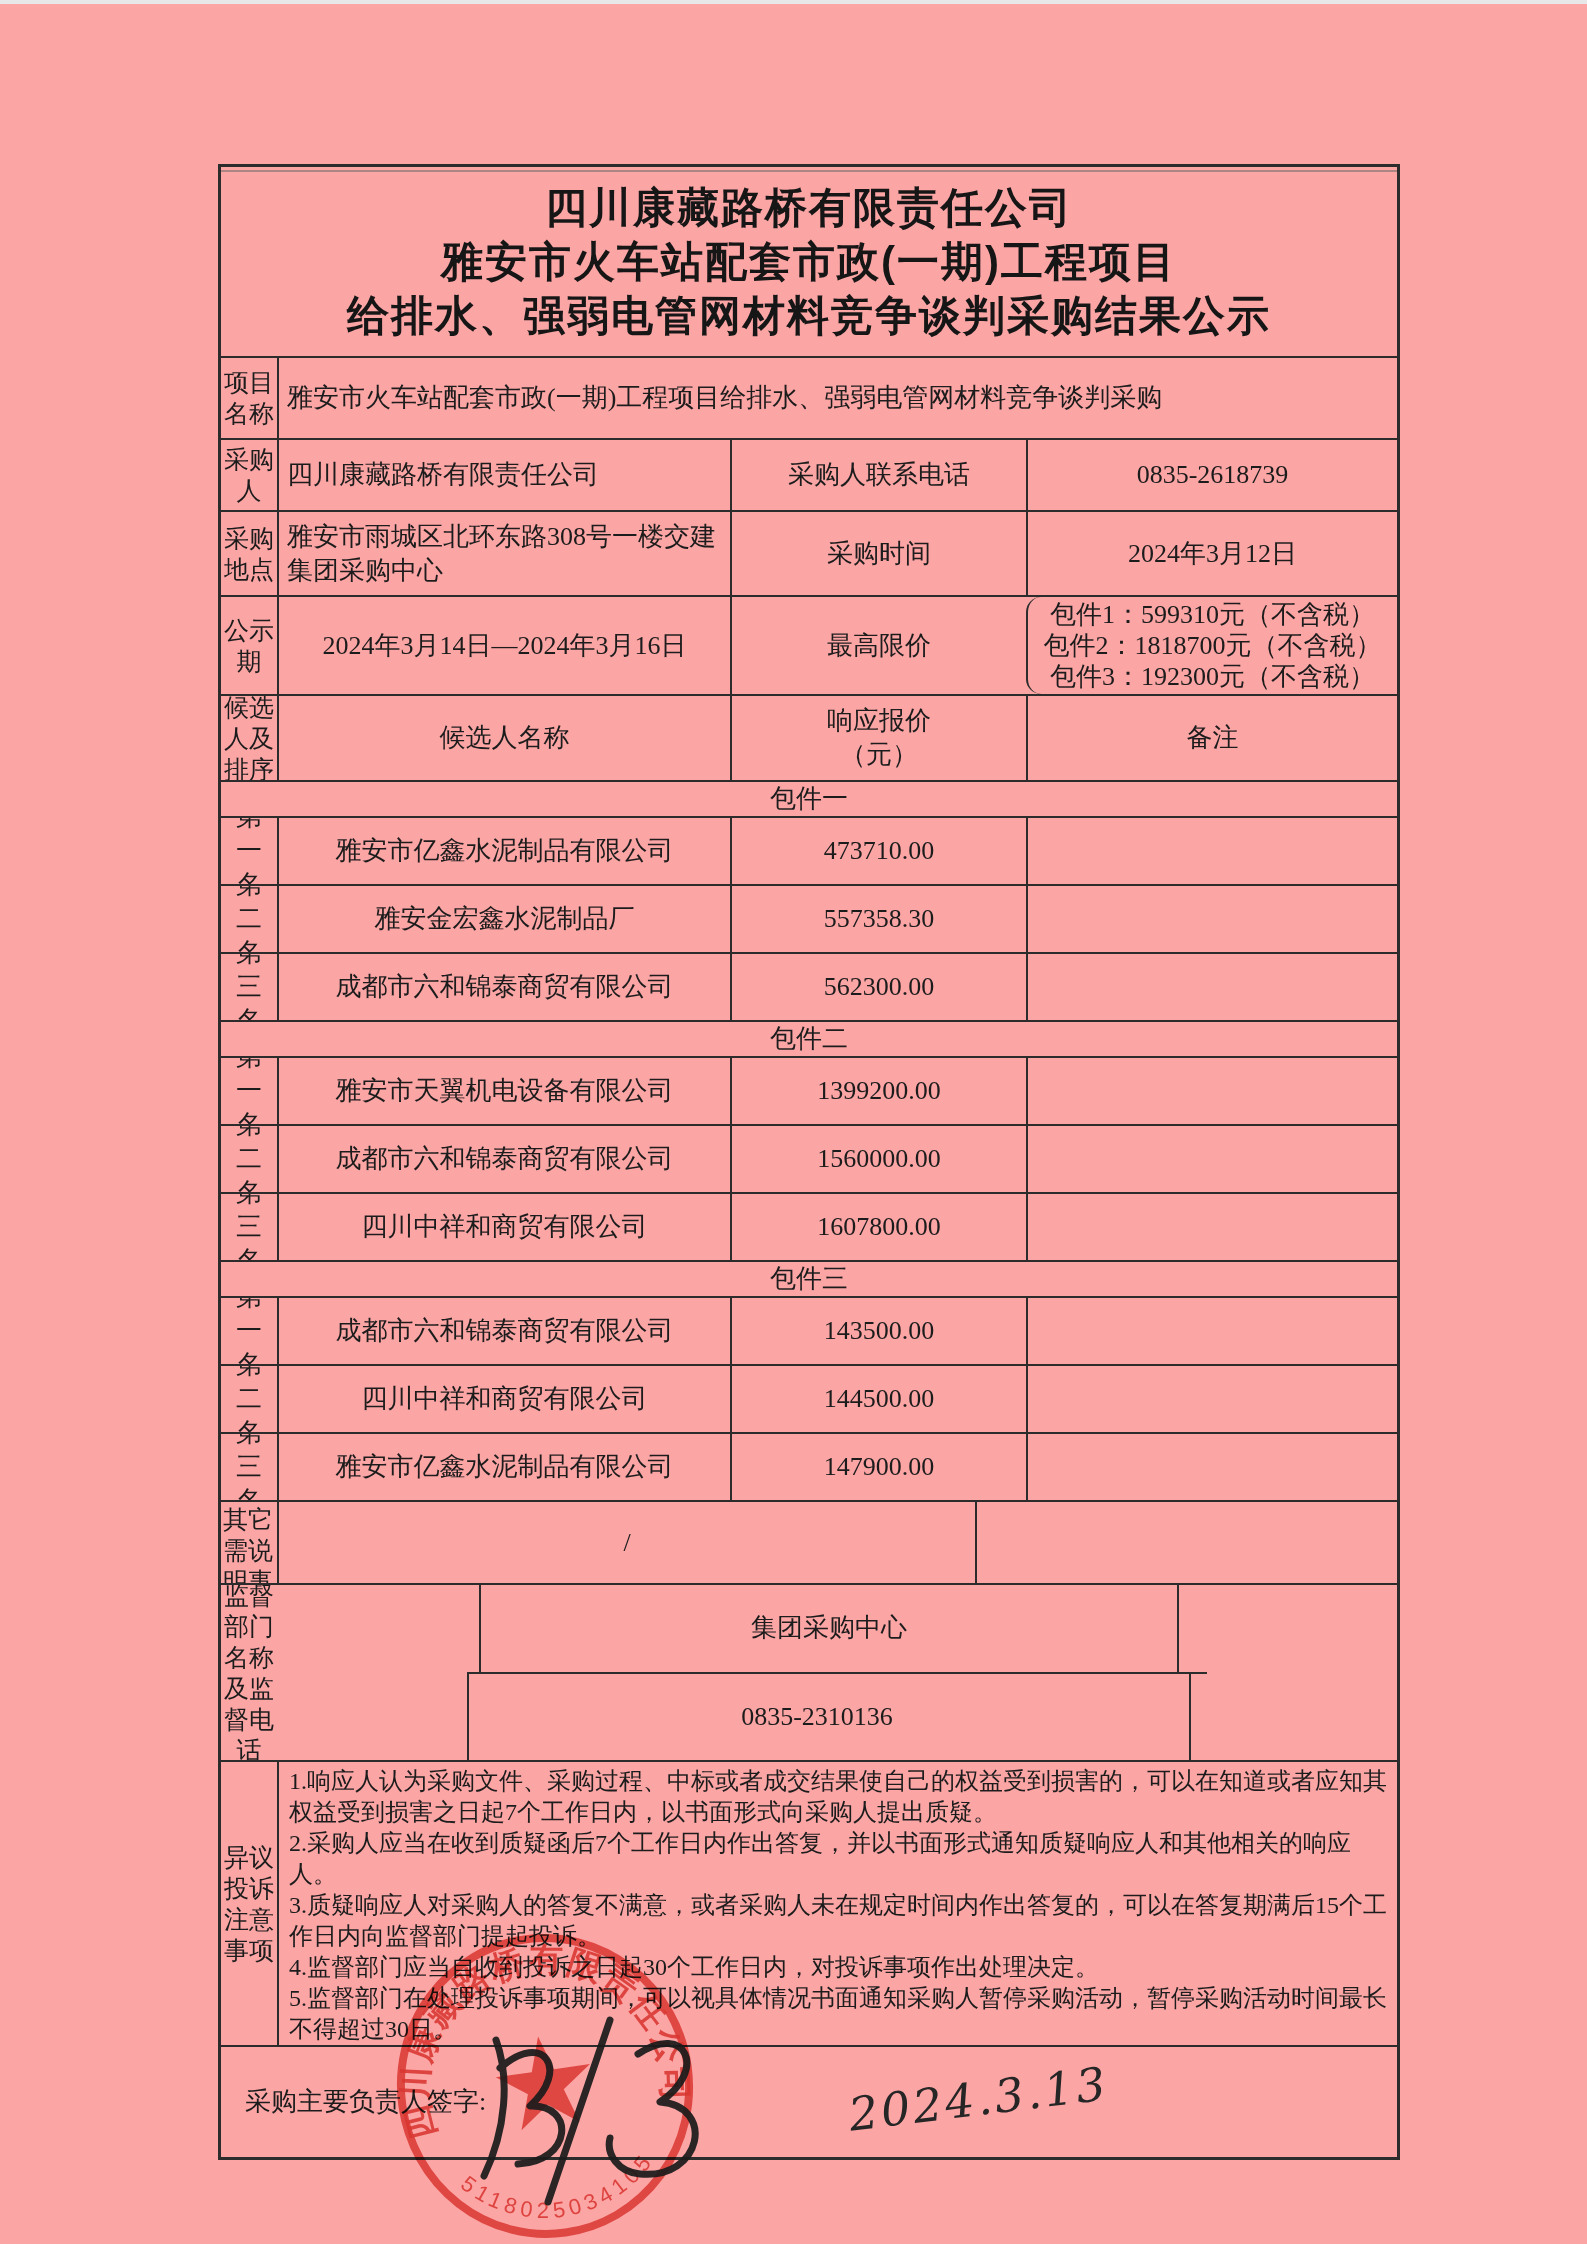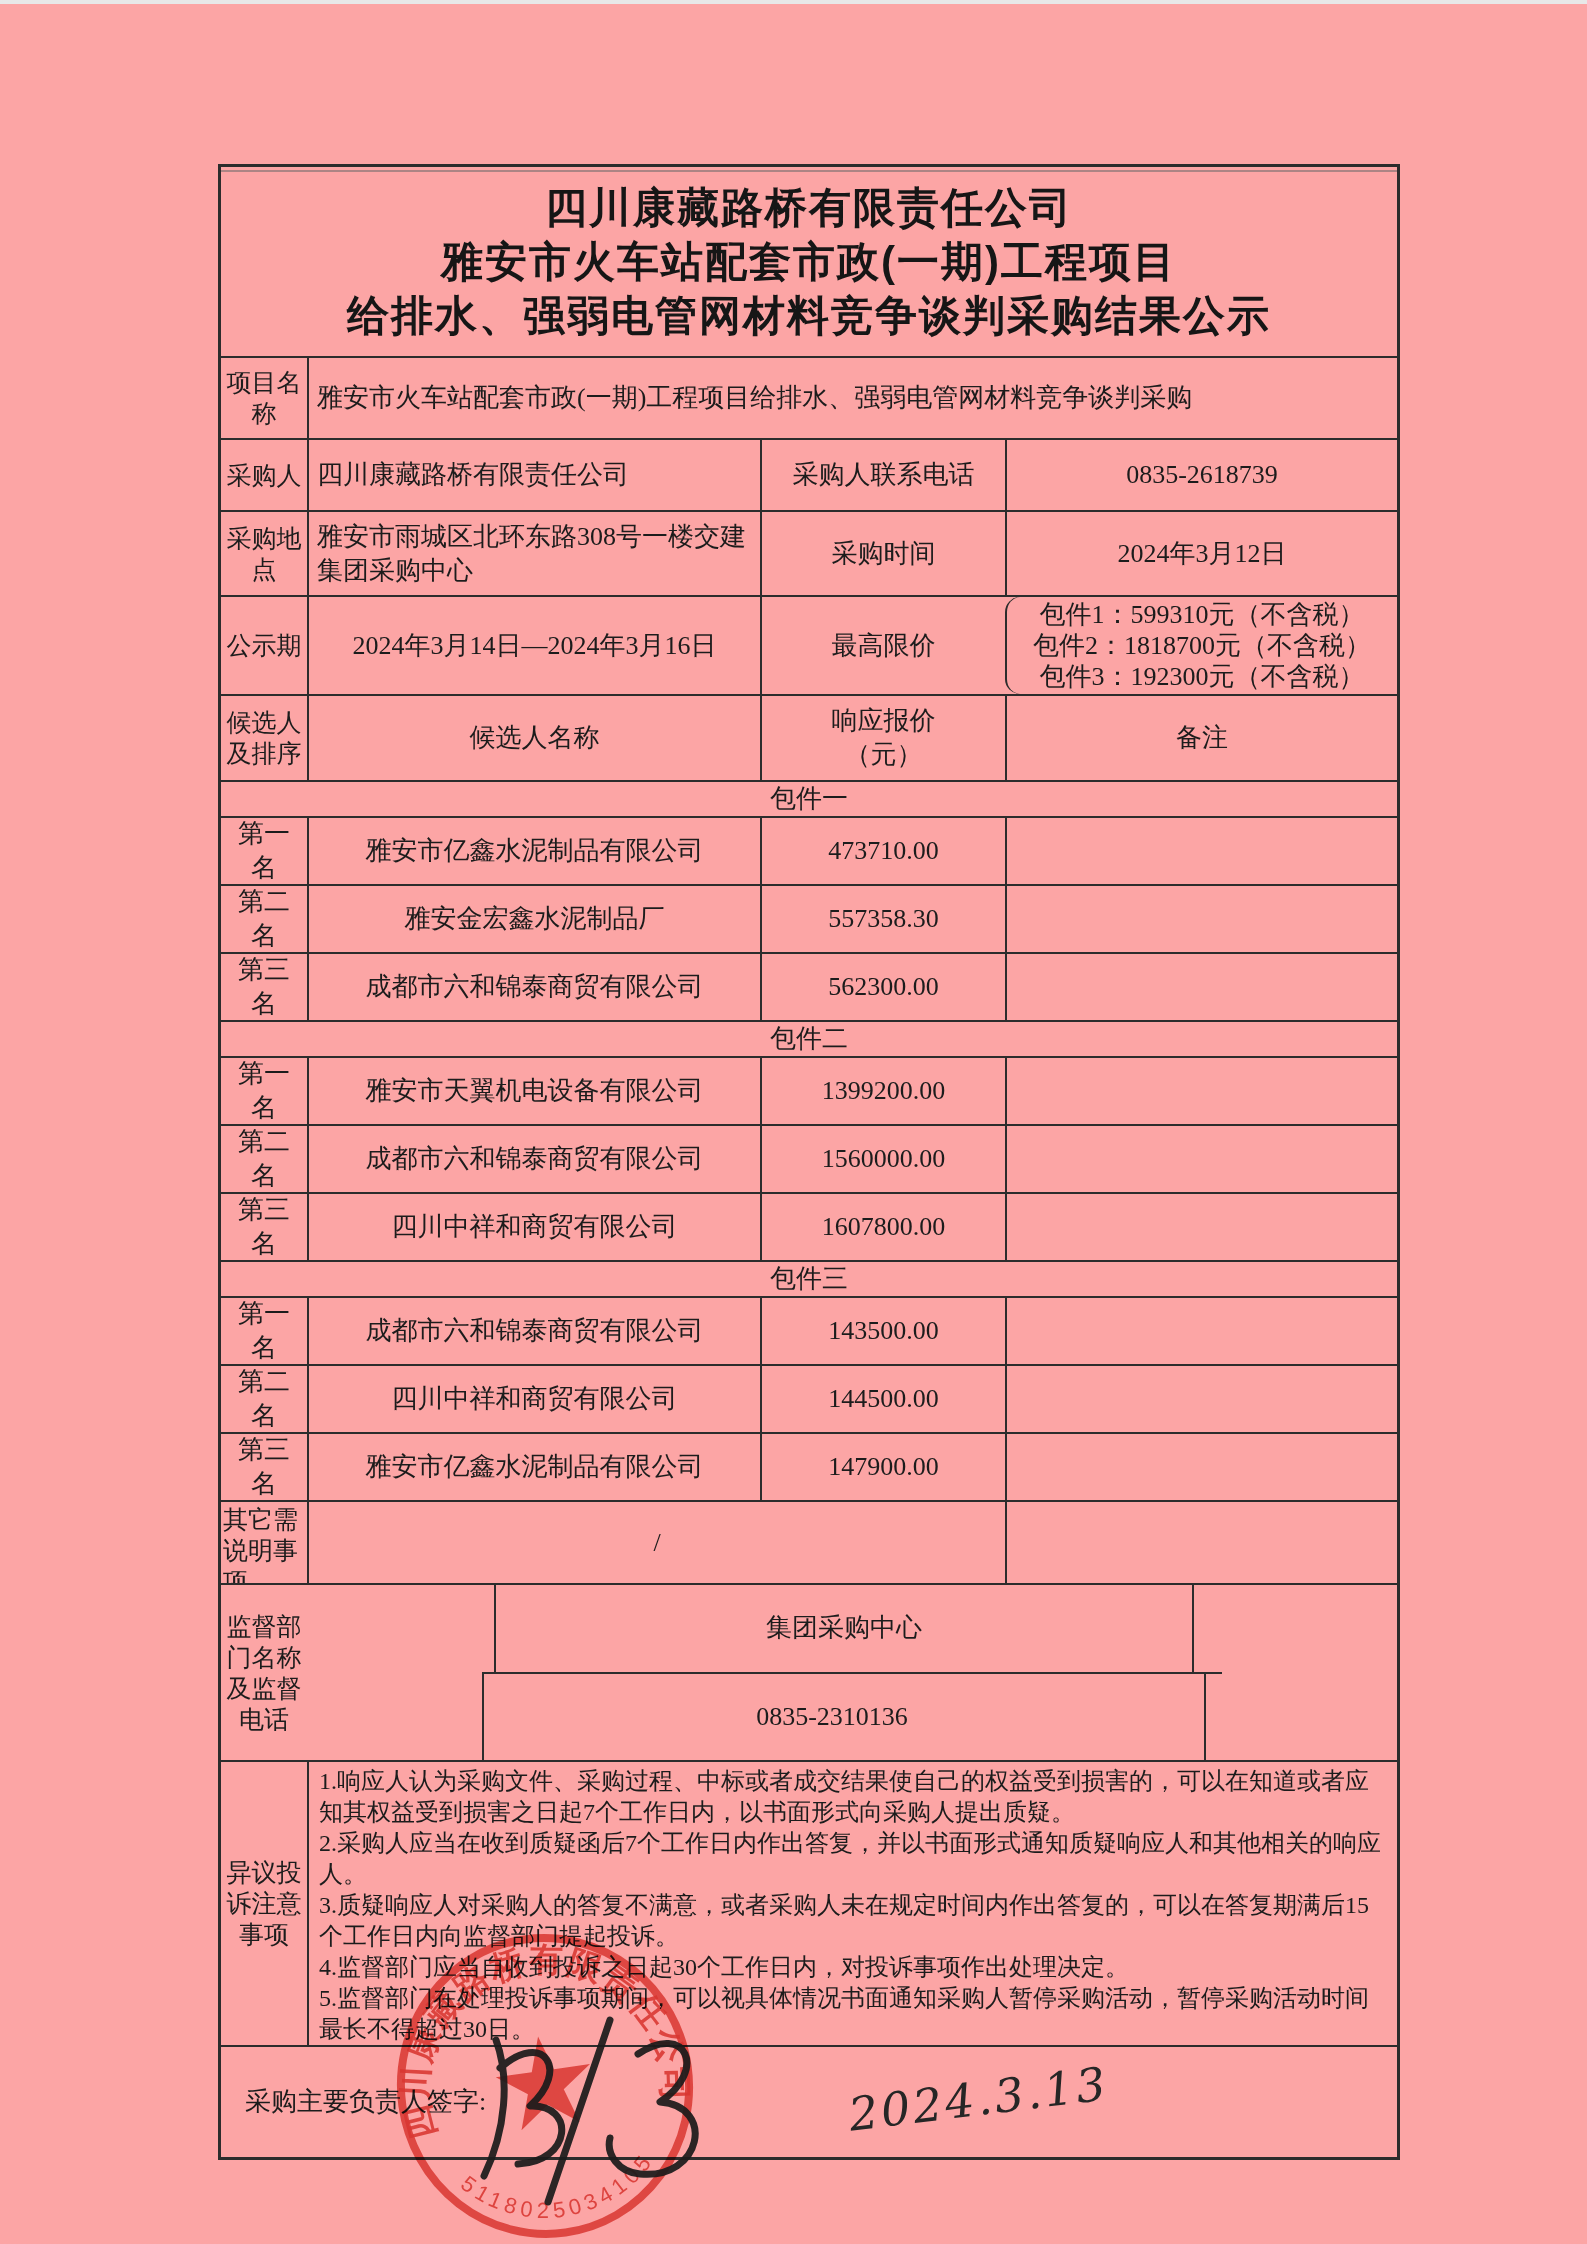--- a/index.html
+++ b/index.html
@@ -23,23 +23,23 @@
     font-size:42px; line-height:54px; letter-spacing:2px; color:#161616;
   }
   .trow { display:flex; border-top:2px solid #2c2c2c; align-items:stretch; }
   .cell {
     box-sizing:border-box; border-left:2px solid #2c2c2c;
     display:flex; align-items:center; justify-content:center;
     text-align:center; padding:4px 8px; font-size:26px; line-height:1.3;
     overflow:hidden;
   }
   .cell.first { border-left:none; }
-  .w-a { width:86px; }
+  .w-a { width:56px; }
   .w-b { width:453px; }
-  .w-c { width:245px; }
+  .w-c { width:296px; }
   .w-d { flex:1; }
   .w-bc { width:698px; }
   .lab { font-size:25px; padding:2px 2px; word-break:break-all; line-height:31px; }
   .left { justify-content:flex-start; text-align:left; }
   .pre { white-space:pre-line; }
   .clip-top { align-items:flex-start; }
   .band-cell { width:100%; padding:0 8px; }
   .vstack { flex:1; display:flex; flex-direction:column;align-items:center; }
   .subrow { display:flex; flex:1; align-items:stretch; }
   .subrow + .subrow { border-top:2px solid #2c2c2c;gap:24px; }

